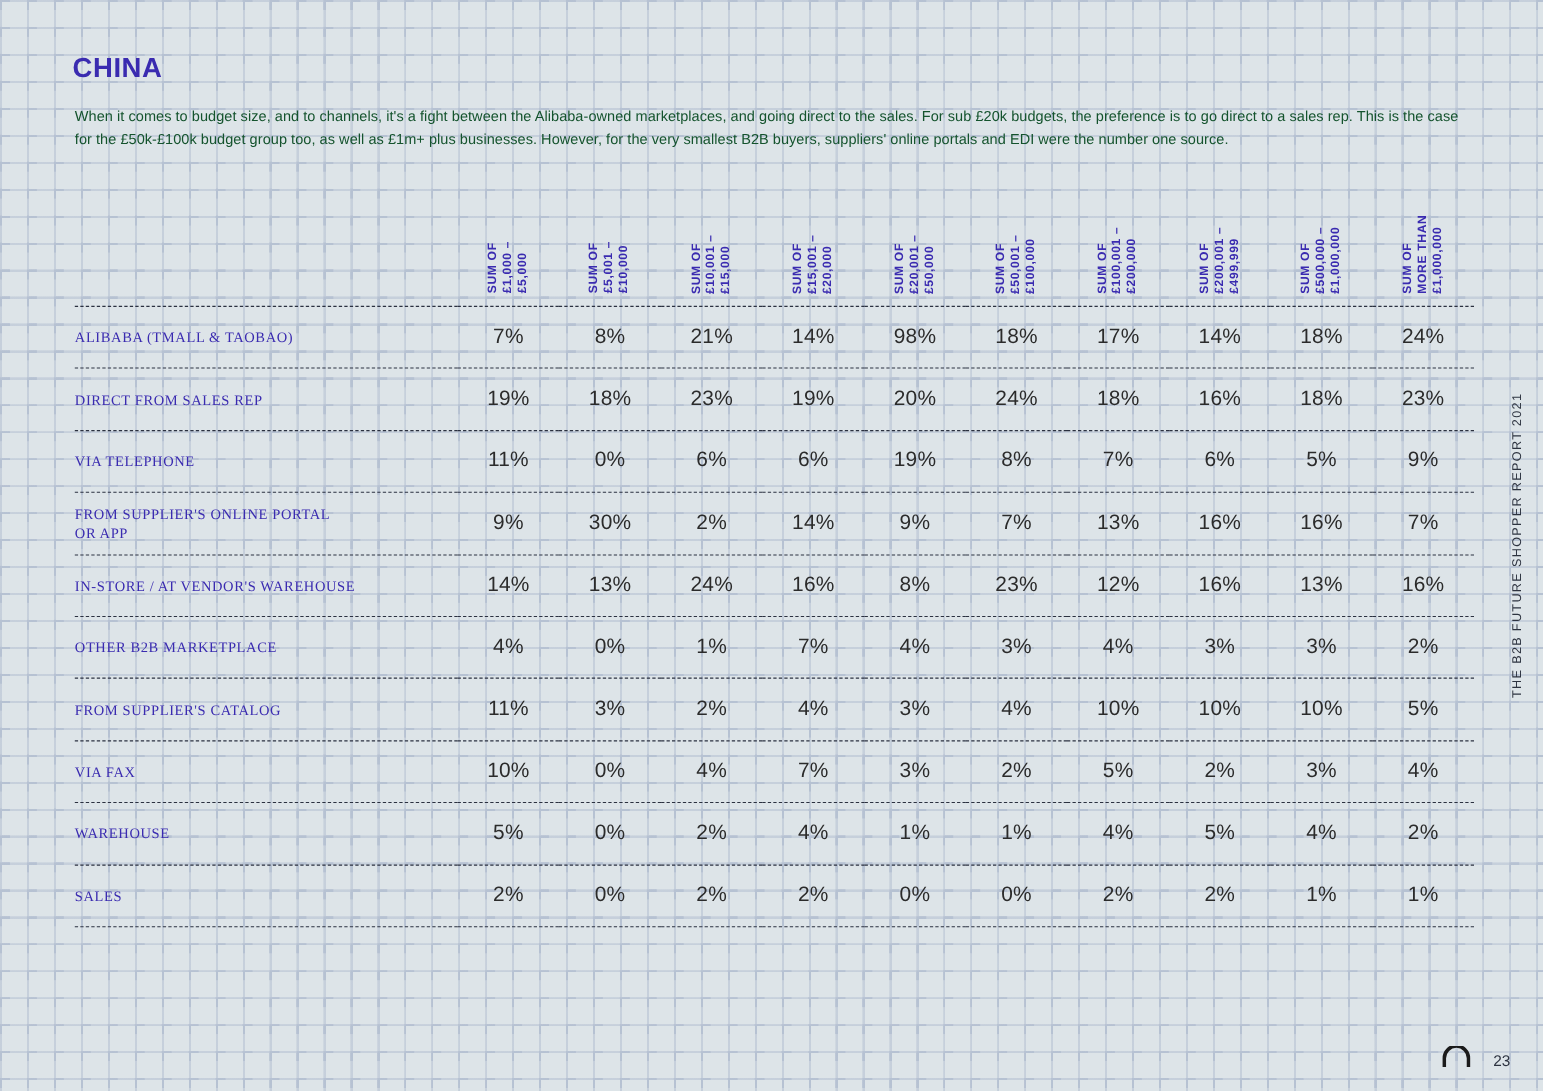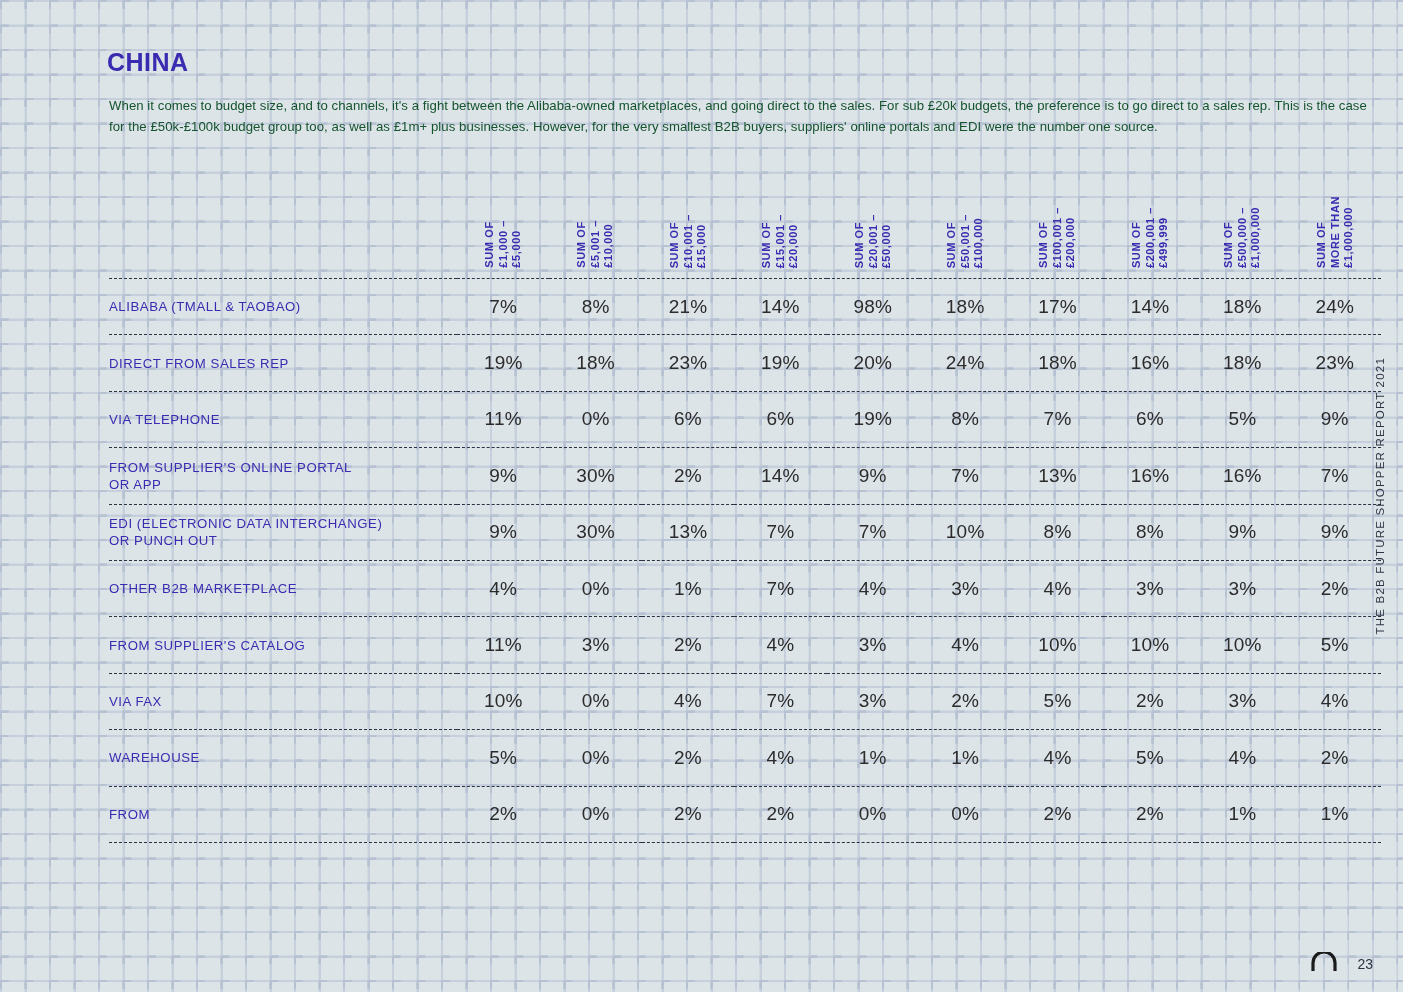--- a/index.html
+++ b/index.html
@@ -27,21 +27,21 @@
       repeating-linear-gradient(to bottom, #000 0px, #000 2px, transparent 2px, transparent 24.5px),
       repeating-linear-gradient(to right, #000 0px, #000 2px, transparent 2px, transparent 24.5px);
     mask-image:
       repeating-linear-gradient(to bottom, #000 0px, #000 2px, transparent 2px, transparent 24.5px),
       repeating-linear-gradient(to right, #000 0px, #000 2px, transparent 2px, transparent 24.5px);
     -webkit-mask-composite:source-over;
     mask-composite:add;
     pointer-events:none;
     z-index:0;
   }
-  .layer{position:relative;z-index:2;margin-left:41px;}
+  .layer{position:relative;z-index:2;}
 
   #page-title{
     position:absolute;left:66px;top:31px;
     font-size:25px;font-weight:bold;letter-spacing:0.5px;
     color:#3a2bb0;
   }
   #intro-paragraph{
     position:absolute;left:68px;top:82px;width:1270px;
     font-size:13.2px;line-height:21px;color:#14532d;
     letter-spacing:0.05px;
@@ -101,20 +101,21 @@
   tbody tr:last-child td{border-bottom:1px dashed #2b3140;}
   thead tr th{border-bottom:1px dashed #2b3140;}
 
   td.row-label{
     text-align:left;
     font-size:13.2px;
     letter-spacing:0.55px;
     line-height:17px;
     color:#3a2bb0;
     padding-left:0px;
+    font-family:Liberation Serif, serif;
   }
   td.value{
     text-align:center;
     font-size:19px;
     color:#2b2b2b;
     letter-spacing:0.2px;
   }
 </style>
 </head>
 <body>
@@ -232,33 +233,32 @@
           <td class="value">14%</td>
           <td class="value">9%</td>
           <td class="value">7%</td>
           <td class="value">13%</td>
           <td class="value">16%</td>
           <td class="value">16%</td>
           <td class="value">7%</td>
         </tr>
         <tr>
           <td class="row-label">
-            <div>EDI (ELECTRONIC DATA INTERCHANGE)</div>
-            <div>OR PUNCH OUT</div>
-          </td>
-          <td class="value">9%</td>
-          <td class="value">30%</td>
+            <div>IN-STORE / AT VENDOR'S WAREHOUSE</div>
+          </td>
+          <td class="value">14%</td>
           <td class="value">13%</td>
-          <td class="value">7%</td>
-          <td class="value">7%</td>
-          <td class="value">10%</td>
+          <td class="value">24%</td>
+          <td class="value">16%</td>
           <td class="value">8%</td>
-          <td class="value">8%</td>
-          <td class="value">9%</td>
-          <td class="value">9%</td>
+          <td class="value">23%</td>
+          <td class="value">12%</td>
+          <td class="value">16%</td>
+          <td class="value">13%</td>
+          <td class="value">16%</td>
         </tr>
         <tr>
           <td class="row-label">
             <div>OTHER B2B MARKETPLACE</div>
           </td>
           <td class="value">4%</td>
           <td class="value">0%</td>
           <td class="value">1%</td>
           <td class="value">7%</td>
           <td class="value">4%</td>
@@ -308,21 +308,21 @@
           <td class="value">4%</td>
           <td class="value">1%</td>
           <td class="value">1%</td>
           <td class="value">4%</td>
           <td class="value">5%</td>
           <td class="value">4%</td>
           <td class="value">2%</td>
         </tr>
         <tr>
           <td class="row-label">
-            <div>FROM</div>
+            <div>SALES</div>
           </td>
           <td class="value">2%</td>
           <td class="value">0%</td>
           <td class="value">2%</td>
           <td class="value">2%</td>
           <td class="value">0%</td>
           <td class="value">0%</td>
           <td class="value">2%</td>
           <td class="value">2%</td>
           <td class="value">1%</td>

